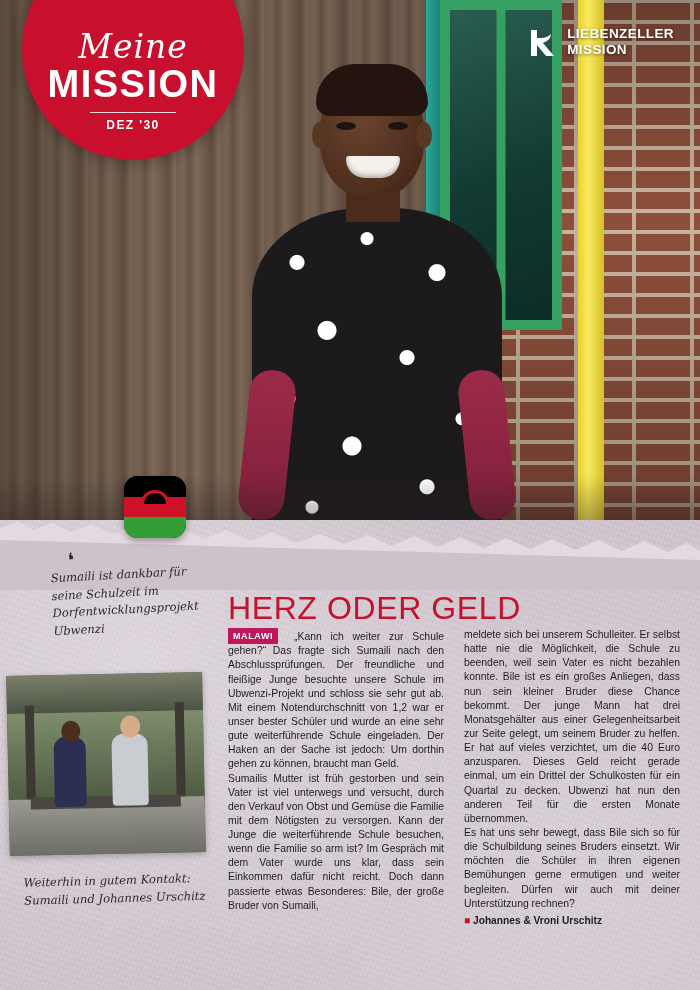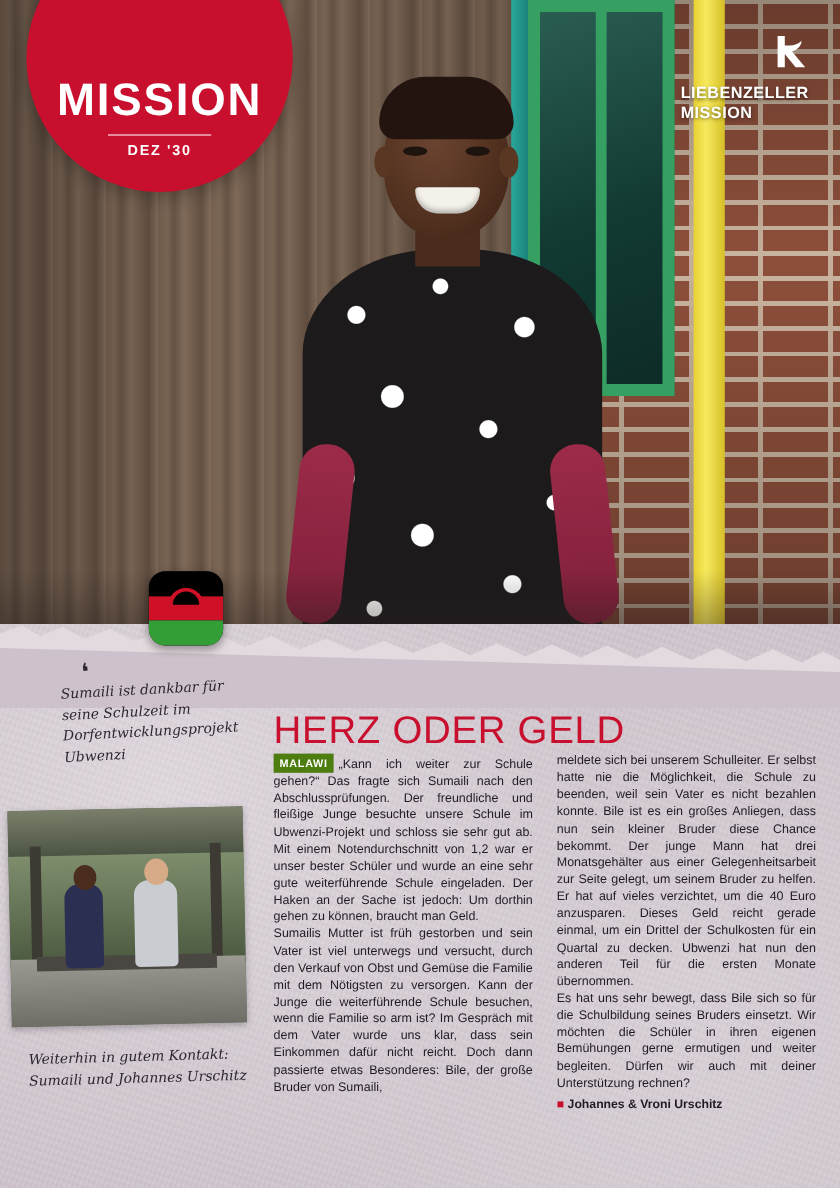--- a/index.html
+++ b/index.html
@@ -160,21 +160,21 @@
     box-sizing: border-box;
   }
   .sun-in {
     position:absolute; left:50%; top: 17px; transform: translateX(-50%);
     width: 22px; height: 11px; border-radius: 11px 11px 0 0; background:#000;
   }
 
   
   .logo {
     position:absolute; right: 26px; top: 26px; z-index: 8;
-    display:flex; align-items:flex-end; gap:10px;flex-direction:column;
+    display:flex; align-items:flex-start; gap:10px;
   }
   .logo-mark { width: 30px; height: 34px; }
   .logo-text {
     color:#fff; font-size: 13.5px; line-height: 1.22; font-weight: 700;
     letter-spacing: 0.4px;
     text-shadow: 0 1px 3px rgba(0,0,0,0.5);
   }
 
   
   .masthead {
@@ -267,23 +267,23 @@
     position:absolute; left: 228px; top: 628px; width: 452px; z-index: 6;
     display:flex; gap: 20px;
   }
   .col { width: 216px; }
   .col p {
     font-size: 10.4px; line-height: 1.36; color:#1f1b24;
     text-align: justify; margin-bottom: 0;
     hyphens: auto;
   }
   .tag {
-    display:inline-block; background:#4d7c0f; color:#fff;
+    display:inline-block; background:#be185d; color:#fff;
     font-size: 9px; font-weight:700; letter-spacing: 0.6px;
-    padding: 2px 5px; margin-right: 4px; vertical-align: 1px;
+    padding: 2px 5px; margin-right: 16px; vertical-align: 1px;
   }
   .sig {
     margin-top: 4px; font-size: 10.2px; font-weight: 700; color:#1f1b24;
   }
   .sig .dot { color:#c8102e; font-weight:700; }
 </style>
 </head>
 <body>
 
 <div class="page">
@@ -339,20 +339,21 @@
     <svg class="logo-mark" viewBox="0 0 30 34">
       <path d="M4 4 L4 30 L10 30 L10 19 L19 30 L27 30 L16 17 Q24 14 24 8 Q20 12 14 12 L10 12 L10 4 Z" fill="#ffffff"></path>
     </svg>
     <div class="logo-text">
       <div>LIEBENZELLER</div>
       <div>MISSION</div>
     </div>
   </div>
 
   <div class="masthead">
+    <div class="mh-meine">Meine</div>
     <div class="mh-mission">MISSION</div>
     <div class="mh-rule"></div>
     <div class="mh-date">DEZ '30</div>
   </div>
 
   <div class="quote-tick">❛</div>
   <div class="caption-top">Sumaili ist dankbar für seine Schulzeit im Dorfentwicklungsprojekt Ubwenzi</div>
 
   <div class="photo2">
     <div class="p2-roof"></div>

